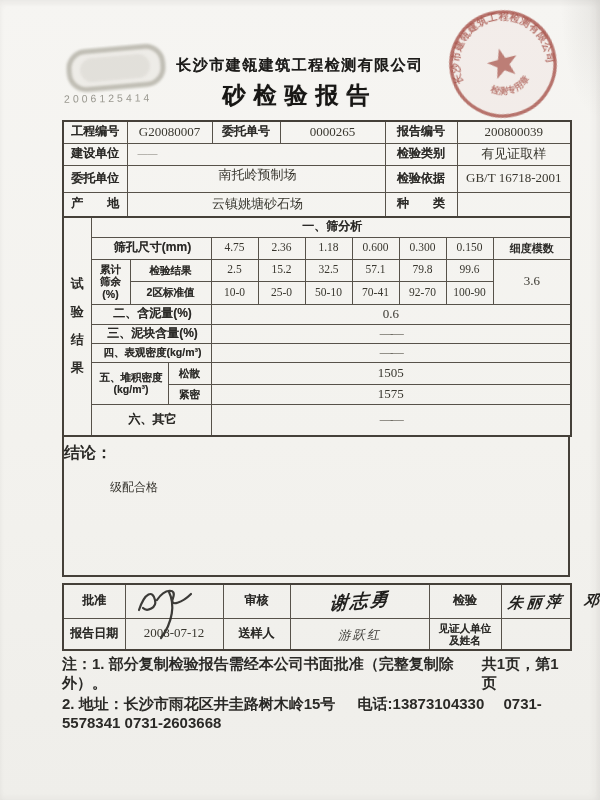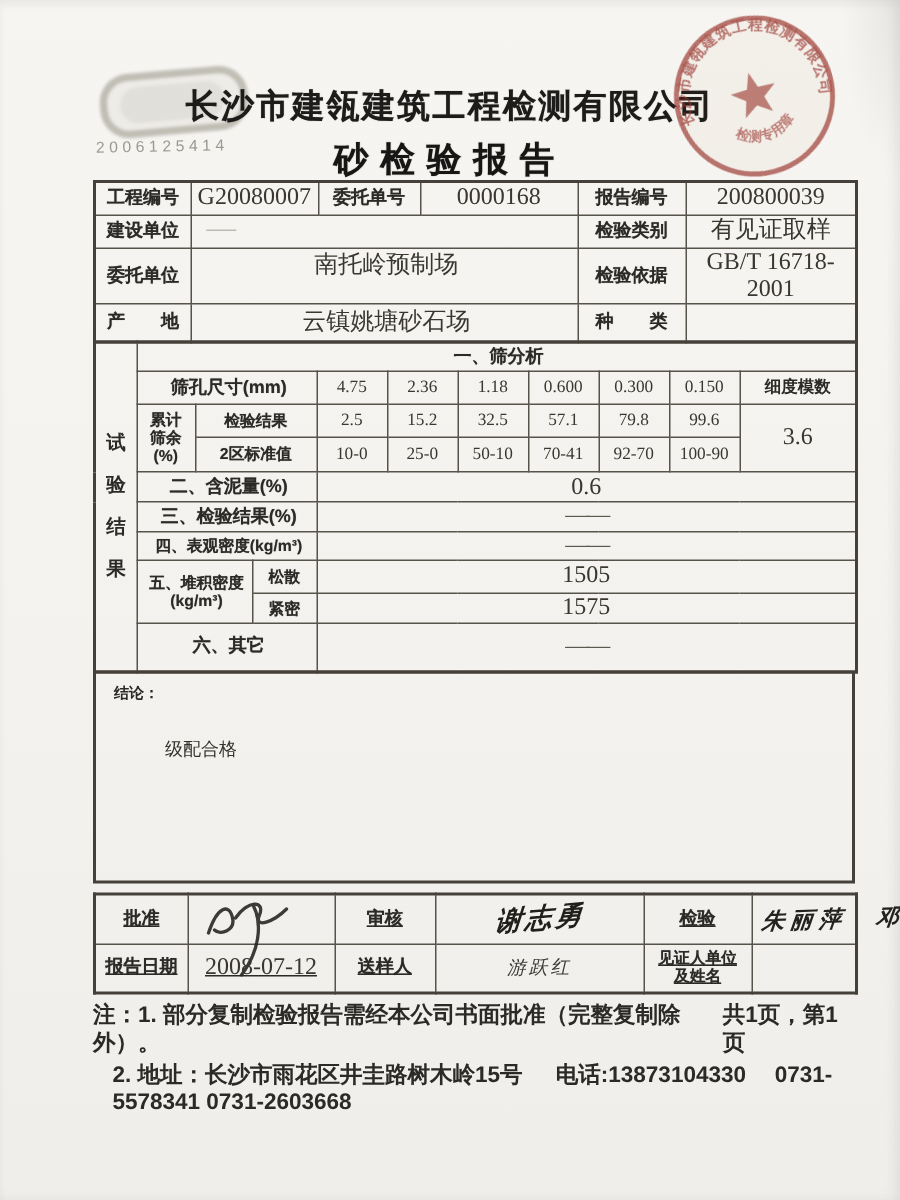--- a/index.html
+++ b/index.html
@@ -7,36 +7,36 @@
     position:relative;width:600px;height:800px;overflow:hidden;
     background:#f4f3ef;
     background-image:linear-gradient(180deg,#f6f5f2 0%,#f3f2ee 55%,#efeeea 100%);
     box-shadow:inset -4px 0 8px rgba(60,55,48,.06), inset 0 3px 6px rgba(60,55,48,.04);
     font-family:"Liberation Sans",sans-serif;color:#2b2a27;
   }
   .corner-shade{position:absolute;right:0;top:0;width:40px;height:120px;
     background:radial-gradient(ellipse at top right, rgba(90,85,78,.10), rgba(0,0,0,0) 70%);}
   
   .header-text{position:absolute;left:70px;top:56px;width:460px;text-align:center;}
-  .company{font-size:22px;font-weight:700;letter-spacing:1.5px;color:#1d1c1a;
+  .company{font-size:15px;font-weight:700;letter-spacing:1.5px;color:#1d1c1a;
     text-shadow:0 0 .6px rgba(29,28,26,.6);font-family:Liberation Mono, monospace;}
   .doc-title{margin-top:5px;font-size:23px;font-weight:700;letter-spacing:8px;color:#171614;
     text-shadow:0 0 .7px rgba(23,22,20,.6);}
   .faded-stamp{position:absolute;left:60px;top:42px;opacity:.9;}
   .faint-serial{position:absolute;left:64px;top:92px;font-size:10.5px;letter-spacing:3px;
     color:rgba(138,136,127,.85);transform:rotate(-1deg);}
   .seal{position:absolute;left:428px;top:4px;opacity:.84;filter:blur(.3px);}
   
   .content{position:absolute;left:62px;top:120px;width:508px;}
   table.tbl{border-collapse:collapse;table-layout:fixed;width:508px;
     border:2px solid #454039;}
   table.tbl td{border:1px solid #57524a;padding:0 3px;text-align:center;vertical-align:middle;
     line-height:1.15;overflow:visible;}
   .lbl{font-size:12px;font-weight:700;color:#2b2a27;text-shadow:0 0 .5px rgba(43,42,39,.55);}
-  .val{font-size:16px;font-weight:400;color:#39372f;font-family:"Liberation Serif",serif;}
+  .val{font-size:13px;font-weight:400;color:#39372f;font-family:"Liberation Serif",serif;}
   .left{text-align:center;padding-left:6px !important;}
   .preline{white-space:pre-line;}
   .small{font-size:10.5px;}
   .dashv{color:#5c584f;letter-spacing:-2px;}
   .faintdash{color:rgba(110,106,98,.6);font-size:10px;text-align:left !important;
     padding-left:10px !important;vertical-align:top;}
   
   .info tr:nth-child(1){height:22px}.info tr:nth-child(2){height:22px}
   .info tr:nth-child(3){height:27px}.info tr:nth-child(4){height:25px}
   .info tr:nth-child(5){height:21px}.info tr:nth-child(6){height:23px}
@@ -48,39 +48,39 @@
   .results tr:nth-child(7){height:19px}.results tr:nth-child(8){height:22px}
   .results tr:nth-child(9){height:20px}.results tr:nth-child(10){height:32px}
   .strip{vertical-align:middle;}
   .strip-inner{display:flex;flex-direction:column;align-items:center;gap:13px;}
   .strip-inner span{font-size:13px;font-weight:700;}
   .num{font-size:11.5px;}
   .fineness-h{font-size:11px;font-weight:700;}
   
   .conclusion{margin-top:-2px;border:2px solid #454039;height:138px;position:relative;
     font-size:12px;}
-  .conclusion .c-label{position:absolute;left:12px;top:6px;font-weight:700;font-size:10px;}
+  .conclusion .c-label{position:absolute;left:0;top:6px;font-weight:700;font-size:16px;}
   .conclusion .c-line1{position:absolute;left:46px;top:20px;font-family:"Liberation Serif",serif;color:#34322c;}
   .conclusion .c-line2{position:absolute;left:46px;top:42px;font-family:"Liberation Serif",serif;color:#34322c;}
   
-  .signoff{margin-top:6px;text-decoration:underline;}
+  .signoff{margin-top:6px;}
   .signoff tr:nth-child(1){height:34px}
   .signoff tr:nth-child(2){height:32px}
   .handwriting{display:inline-block;font-style:italic;font-weight:700;font-size:18px;
     letter-spacing:2px;color:#201f1d;transform:rotate(-5deg) skewX(-10deg);white-space:nowrap;}
   .handwriting-sm{display:inline-block;font-style:italic;font-weight:700;font-size:15px;
     letter-spacing:4px;color:#23221f;transform:rotate(-2deg) skewX(-8deg);white-space:nowrap;}
   .handwriting-xs{display:inline-block;font-style:italic;font-weight:400;font-size:12.5px;
     letter-spacing:2px;color:#3c3a36;transform:rotate(-1deg);}
   .sig-cell{overflow:visible;}
   .sig-cell svg{overflow:visible;display:block;margin:0 auto;}
   
   .notes{margin-top:4px;font-size:15px;font-weight:700;color:#2b2a27;}
   .note-row{display:flex;justify-content:space-between;align-items:baseline;}
-  .note2{margin-left:13px;margin-top:2px;}
+  .note2{margin-top:2px;}
   .phone{margin-left:18px;}
 </style>
 </head>
 <body>
 
 <div class="page">
   <div class="corner-shade"></div>
 
   <svg class="faded-stamp" width="112" height="54" viewBox="0 0 112 54">
     <g transform="rotate(-5 56 26)" filter="url(#b1)">
@@ -129,21 +129,21 @@
           <col style="width:68px">
         <col style="width:105px">
           <col style="width:72px">
           <col style="width:114px">
       </colgroup>
       <tbody>
           <tr>
         <td class="lbl">工程编号</td>
         <td class="val">G20080007</td>
         <td class="lbl">委托单号</td>
-        <td class="val">0000168</td>
+        <td class="val">0000265</td>
         <td class="lbl">报告编号</td>
         <td class="val">200800039</td>
       </tr>
       <tr>
         <td class="lbl">建设单位</td>
         <td class="faintdash" colspan="3">——</td>
         <td class="lbl">检验类别</td>
         <td class="val">有见证取样</td>
       </tr>
       <tr>
@@ -217,21 +217,21 @@
         <td class="val num">50-10</td>
         <td class="val num">70-41</td>
         <td class="val num">92-70</td>
         <td class="val num">100-90</td>
       </tr>
       <tr>
         <td class="lbl left" colspan="3">二、含泥量(%)</td>
         <td class="val" colspan="7">0.6</td>
       </tr>
       <tr>
-        <td class="lbl left" colspan="3">三、检验结果(%)</td>
+        <td class="lbl left" colspan="3">三、泥块含量(%)</td>
         <td class="val dashv" colspan="7">——</td>
       </tr>
       <tr>
         <td class="lbl left small" colspan="3">四、表观密度(kg/m³)</td>
         <td class="val dashv" colspan="7">——</td>
       </tr>
       <tr>
         <td class="lbl left preline small" colspan="2" rowspan="2">五、堆积密度
 (kg/m³)</td>
         <td class="lbl small">松散</td>

